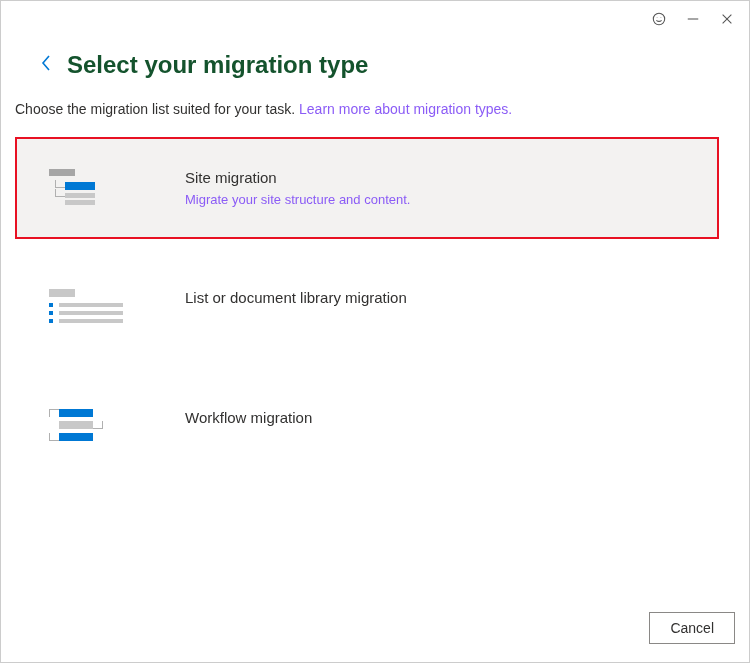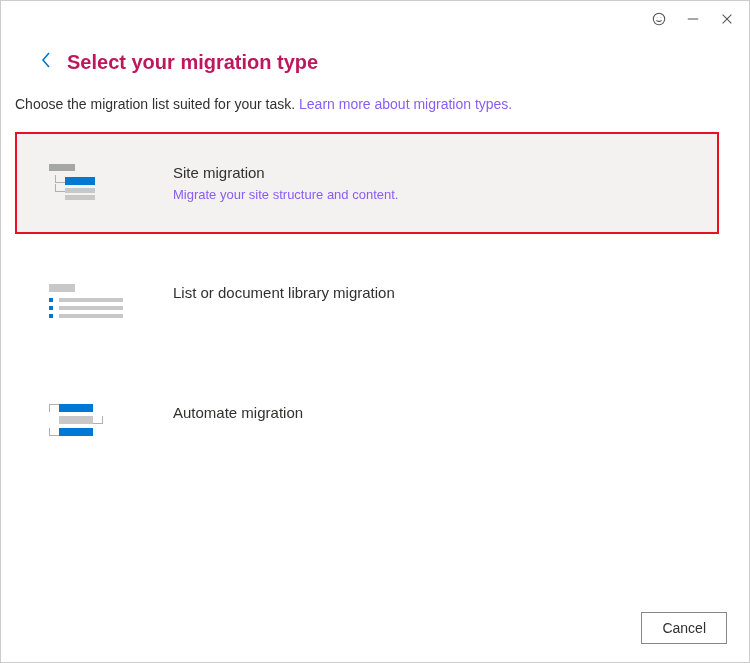--- a/index.html
+++ b/index.html
@@ -26,33 +26,33 @@
       padding: 50px 30px 0 14px;
     }
     .header-row {
       display: flex;
       align-items: center;
       gap: 14px;
       margin-bottom: 22px;
       padding-left: 24px;
     }
     .back-chevron { color: #0078d4; font-size: 18px; }
-    .page-title { font-size: 20px; font-weight: 600; color: #be185d; }
+    .page-title { font-size: 24px; font-weight: 600; color: #14532d; }
     .subtitle {
       font-size: 14px;
       color: #323130;
       margin-bottom: 20px;
       padding-left: 0;
     }
     .subtitle a { color: #8b5cf6; text-decoration: none; }
     .options { }
     .option-card {
       display: flex;
       align-items: flex-start;
-      gap: 40px;
+      gap: 52px;
       padding: 30px 24px 30px 32px;
       cursor: pointer;
       border: 2px solid transparent;
       margin-bottom: 18px;
     }
     .option-card.selected {
       border: 2px solid #d83b01;
       border-color: #e81123;
       background: #f3f2f1;
     }
@@ -66,21 +66,21 @@
       color: #323130;
       margin-bottom: 6px;
     }
     .option-text .opt-desc {
       font-size: 13px;
       color: #8b5cf6;
     }
     .footer {
       position: absolute;
       bottom: 18px;
-      right: 22px;
+      right: 14px;
     }
     .btn-cancel {
       background: #fff;
       border: 1px solid #8a8886;
       padding: 7px 20px;
       font-size: 14px;
       color: #323130;
       cursor: pointer;
       font-family: inherit;
     }
@@ -197,21 +197,21 @@
             <div style="width:10px;"></div>
             <div class="wgray"></div>
             <div class="conn-r" style="border-top:none;"></div>
           </div>
         <div class="wrow">
             <div class="conn-l" style="border-top:none;"></div>
             <div class="wblue"></div>
           </div>
       </div>
       <div class="option-text">
-        <div class="opt-title">Automate migration</div>
+        <div class="opt-title">Workflow migration</div>
       </div>
     </div>
 
   </div>
 </div>
 
 <div class="footer">
   <button class="btn-cancel">Cancel</button>
 </div>
 

